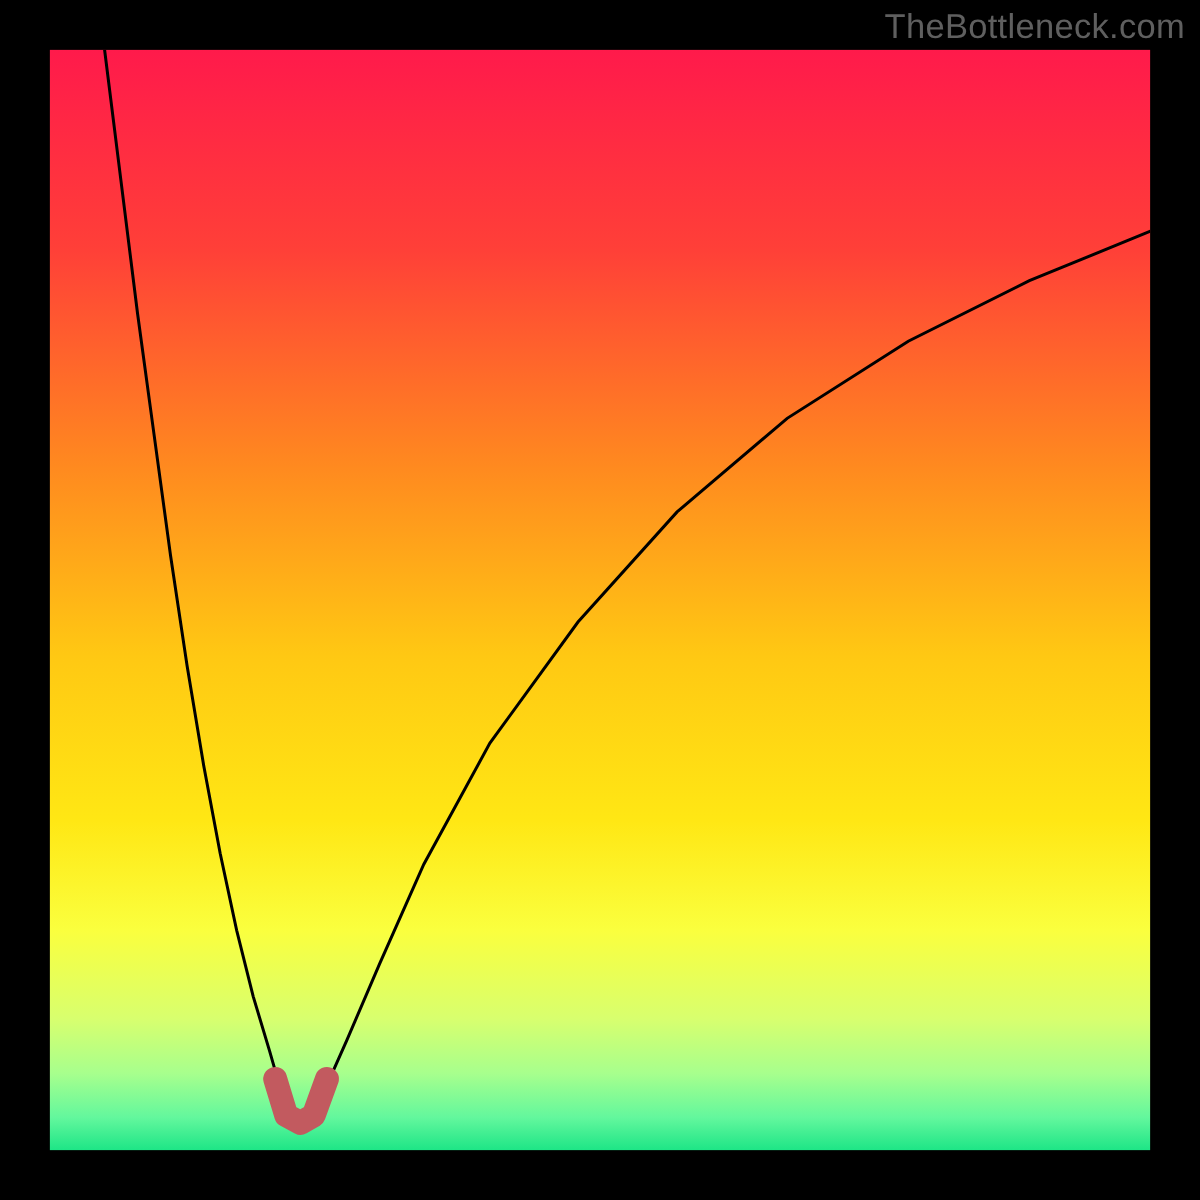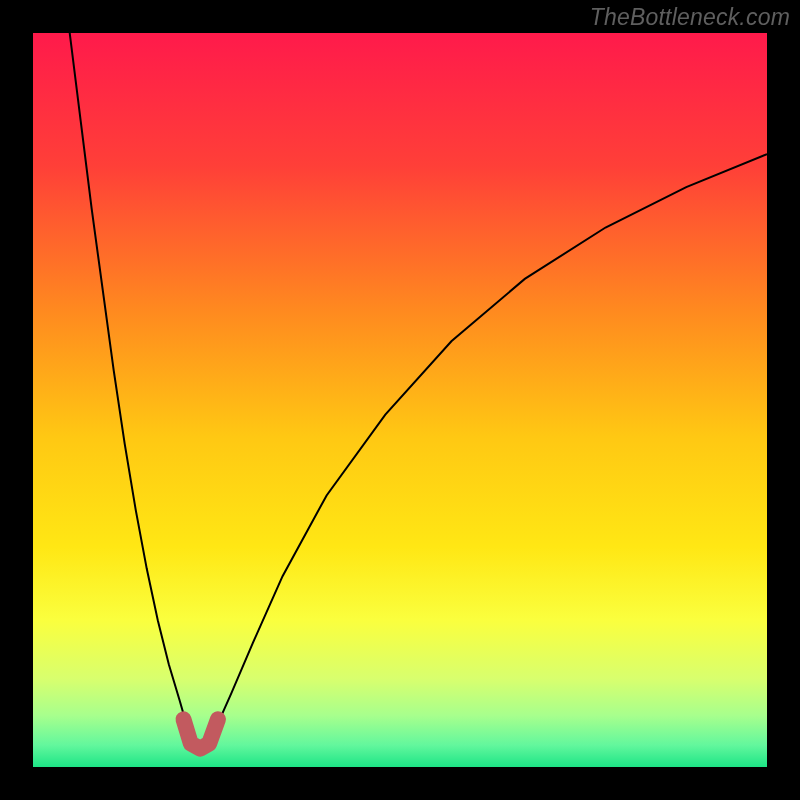--- a/index.html
+++ b/index.html
@@ -10,21 +10,20 @@
     background: #000;
     overflow: hidden;
   }
   .frame {
     position: absolute;
     left: 0;
     top: 0;
     width: 800px;
     height: 800px;
     background: #000;
-    font-style: italic;
   }
   .plot {
     position: absolute;
     left: 33px;
     top: 33px;
     width: 734px;
     height: 734px;
     overflow: hidden;
   }
   .watermark {

